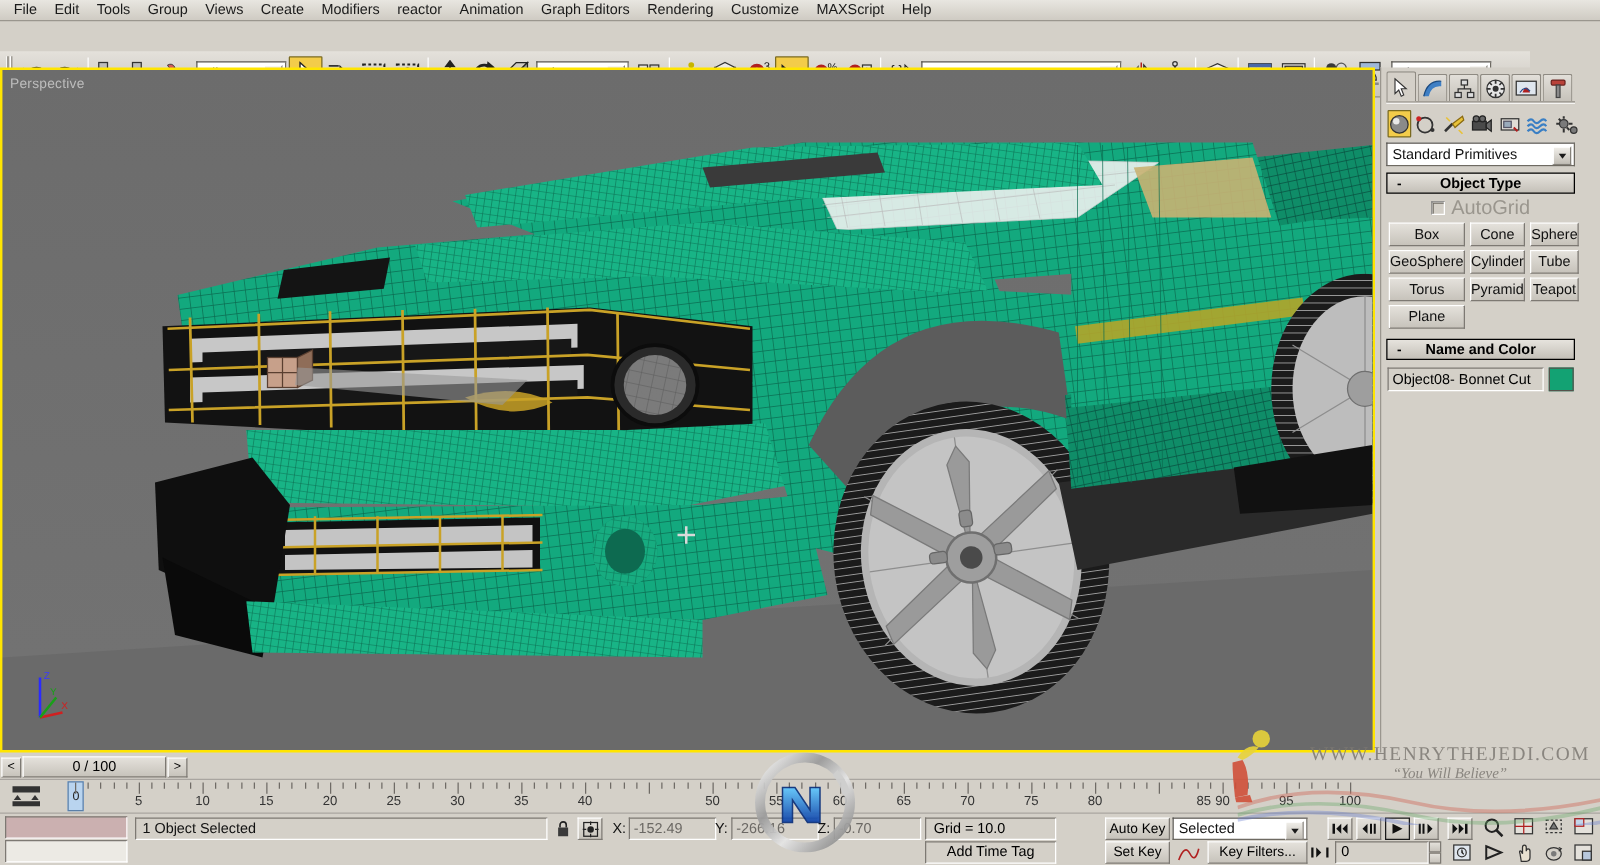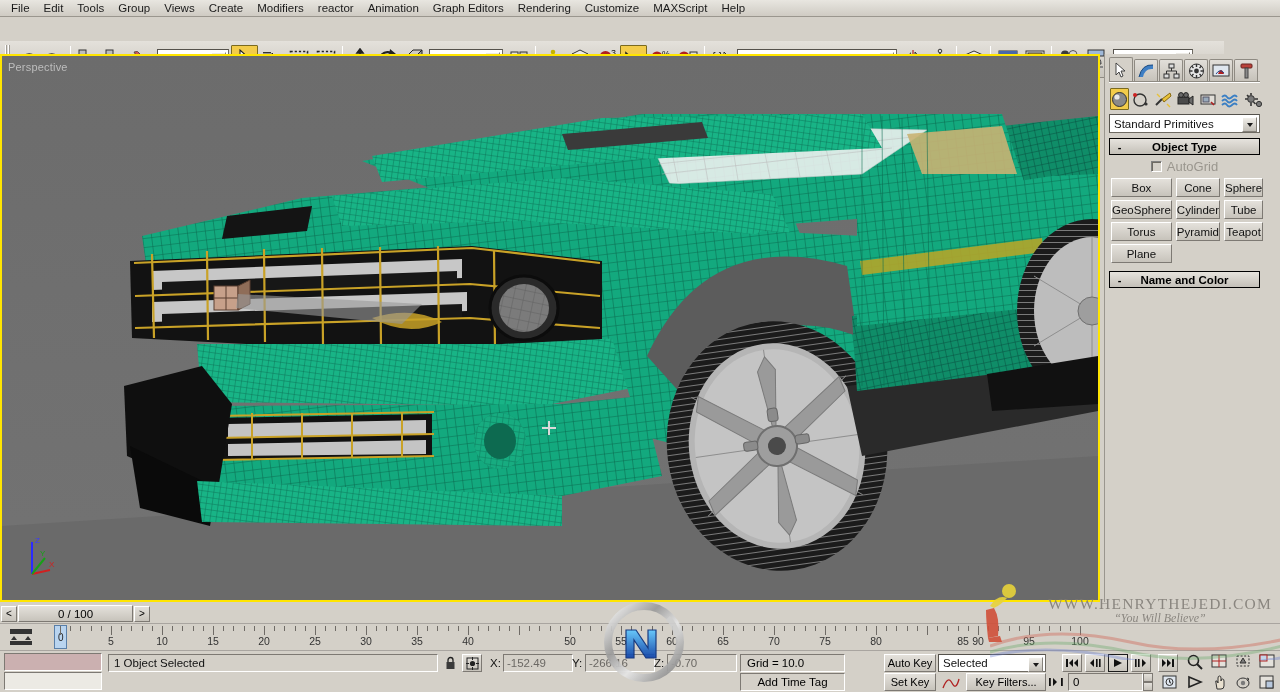--- a/index.html
+++ b/index.html
@@ -121,21 +121,21 @@
     position:absolute; left:5px; top:3px; width:9px; height:9px;
     display:flex;align-items:center;justify-content:center; font-weight:bold; font-size:11px;
   }
   .rollout span.t{ width:100%; text-align:center; }
   .autogrid{ display:flex; align-items:center; justify-content:center; gap:5px; height:17px; }
   .chk{
     width:11px;height:11px;background:#d4d0c8;
     border:1px solid #808080; border-right-color:#fff; border-bottom-color:#fff;
     box-shadow: inset 1px 1px 0 #6e6a62;
   }
-  .autogrid .lbl{ color:#9a968e; font-size:13px; }
+  .autogrid .lbl{ color:#9a968e; font-size:16px; }
   .objgrid{ display:grid; grid-template-columns:1fr 1fr 1fr; gap:3px 4px; padding:3px 2px 4px; }
   .mbtn{
     height:19px; display:flex;align-items:center;justify-content:center;
     background:linear-gradient(#e4e1db,#c7c3bb);
     border:1px solid #7d7973; border-top-color:#fff; border-left-color:#fff;
     font-size:11.5px; color:#111;
   }
   .namerow{ display:flex; gap:4px; align-items:center; padding:3px 1px; }
   .nameinput{
     flex:1; height:19px; background:#d4d0c8;
@@ -851,20 +851,24 @@
       <div class="mbtn">Pyramid</div>
       <div class="mbtn">Teapot</div>
       <div class="mbtn">Plane</div>
     </div>
 
     <div class="rollout">
       <span class="minus">-</span>
       <span class="t">Name and Color</span>
     </div>
 
+    <div class="namerow">
+      <div class="nameinput">Object08- Bonnet Cut</div>
+      <div class="swatch" id="objswatch" style="background: rgb(19, 162, 115);"></div>
+    </div>
   </div>
 
   <div class="trackslider">
     <div class="ts-btn">&lt;</div>
     <div class="ts-field">0 / 100</div>
     <div class="ts-btn">&gt;</div>
   </div>
 
   <div class="ruler">
     <svg class="ruler-icon" viewBox="0 0 26 20">

